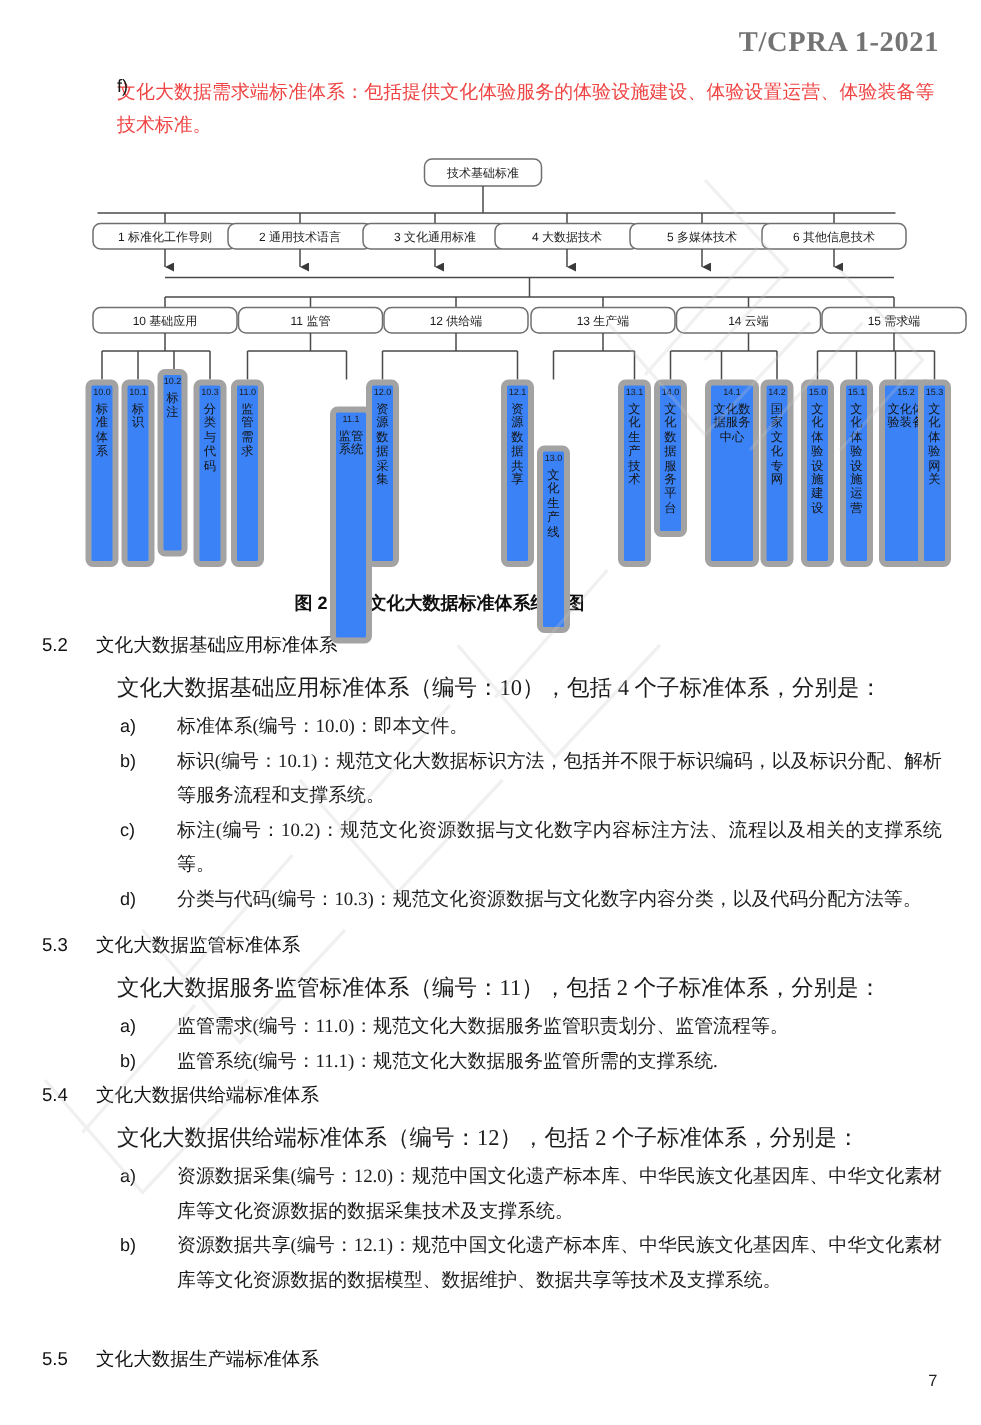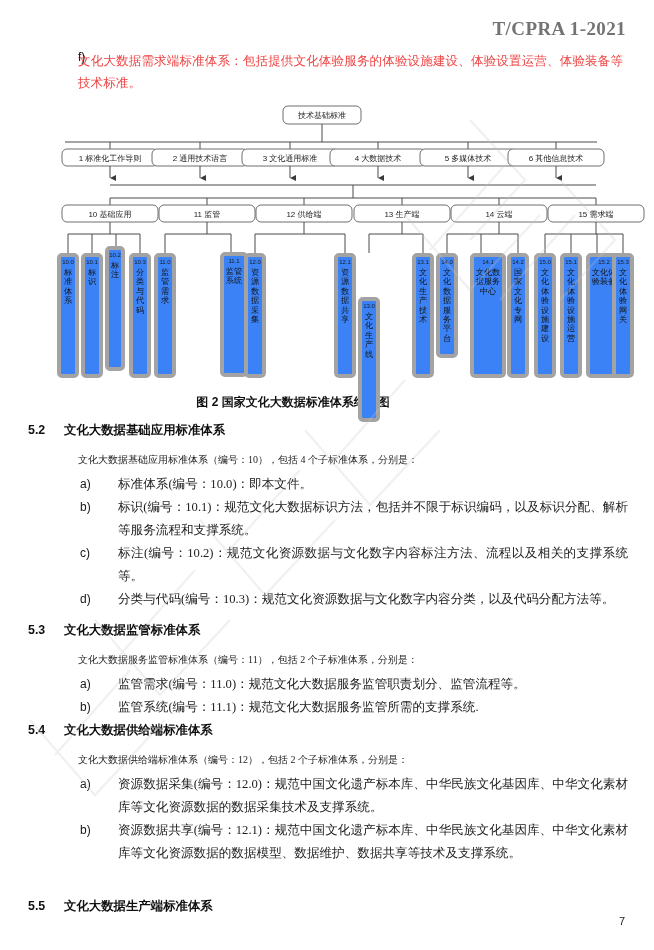--- a/index.html
+++ b/index.html
@@ -143,32 +143,32 @@
   
   .section {
     position: absolute;
     left: 28px;
     width: 600px;
     z-index: 2;
   }
   .sec-head {
     font-family: "Liberation Sans", "DejaVu Sans", sans-serif;
     font-size: 12.4px;
-    font-weight: 700;
+    font-weight: 400;
     color: #111;
     white-space: nowrap;
   }
   .sec-head .num {
     display: inline-block;
     width: 36px;
   }
   .sec-body {
     margin-left: 50px;
     margin-top: 9px;
-    font-size: 10px;
+    font-size: 15px;
     line-height: 23px;
     color: #1c1c1c;
   }
   .sec-list {
     margin-left: 50px;
     margin-top: 2px;
   }
   .li {
     position: relative;
     padding-left: 40px;
@@ -367,21 +367,21 @@
   </div>
   <div class="vbox" style="left:129px; top:155px; width:22px; height:125px;">
     <div class="vcode">10.3</div>
     <div class="vlabel">分类与代码</div>
   </div>
 
   <div class="vbox" style="left:154px; top:155px; width:22px; height:125px;">
     <div class="vcode">11.0</div>
     <div class="vlabel">监管需求</div>
   </div>
-  <div class="vbox" style="left:220px; top:154px; width:22px; height:125px;padding-left:20px;">
+  <div class="vbox" style="left:220px; top:173px; width:22px; height:158px;padding-left:20px;">
     <div class="vcode">11.1</div>
     <div class="vlabel">监管系统</div>
   </div>
 
   <div class="vbox" style="left:244px; top:155px; width:22px; height:125px;">
     <div class="vcode">12.0</div>
     <div class="vlabel">资源数据采集</div>
   </div>
   <div class="vbox" style="left:334px; top:155px; width:22px; height:125px;">
     <div class="vcode">12.1</div>

